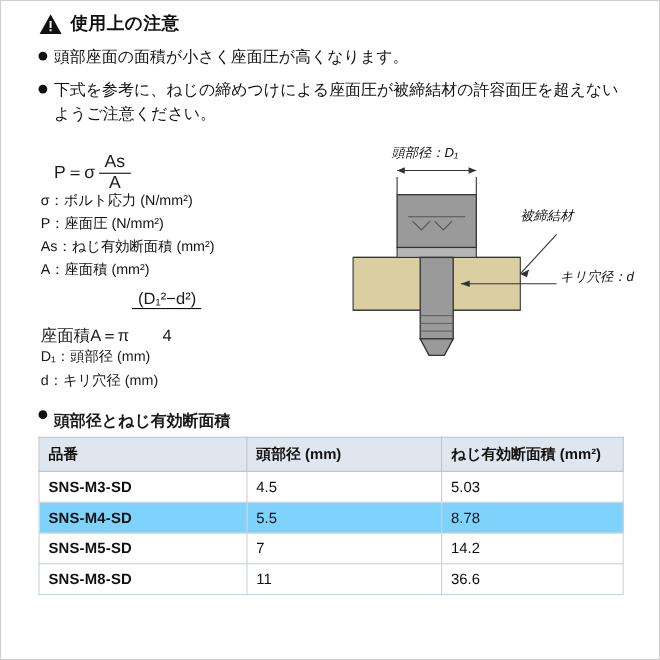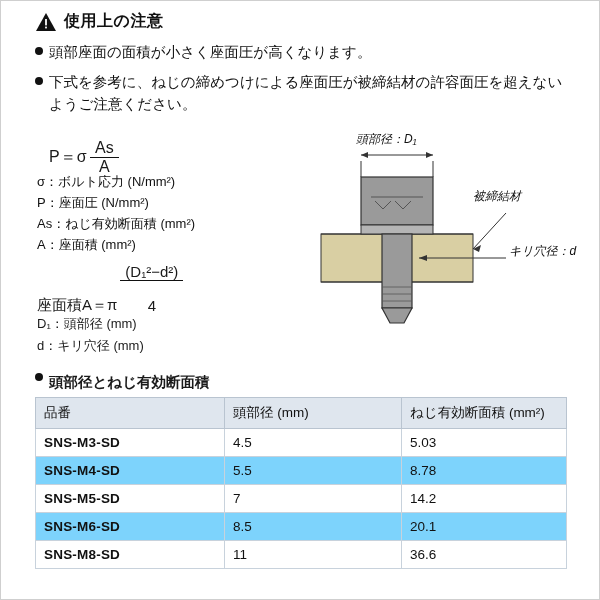--- a/index.html
+++ b/index.html
@@ -156,21 +156,21 @@
     left: 34px;
     top: 396px;
     width: 532px;
     border-collapse: collapse;
     font-size: 13.5px;
   }
   table.spec th {
     background: #dfe6ee;
     border: 1px solid #b9c4d0;
     text-align: left;
-    font-weight: normal;
+    font-weight: bold;
     padding: 6px 8px;
     color: #111;
     margin-top: 20px;
   }
   table.spec td {
     border: 1px solid #c8d2dc;
     padding: 6px 8px;
     background: #fff;
     color: #111;
   }
@@ -301,25 +301,20 @@
       <tr class="alt">
         <td class="part">SNS-M4-SD</td>
         <td>5.5</td>
         <td>8.78</td>
       </tr>
       <tr>
         <td class="part">SNS-M5-SD</td>
         <td>7</td>
         <td>14.2</td>
       </tr>
-      <tr class="alt">
-        <td class="part">SNS-M6-SD</td>
-        <td>8.5</td>
-        <td>20.1</td>
-      </tr>
       <tr>
         <td class="part">SNS-M8-SD</td>
         <td>11</td>
         <td>36.6</td>
       </tr>
     </tbody>
   </table>
 
 </div>
 

